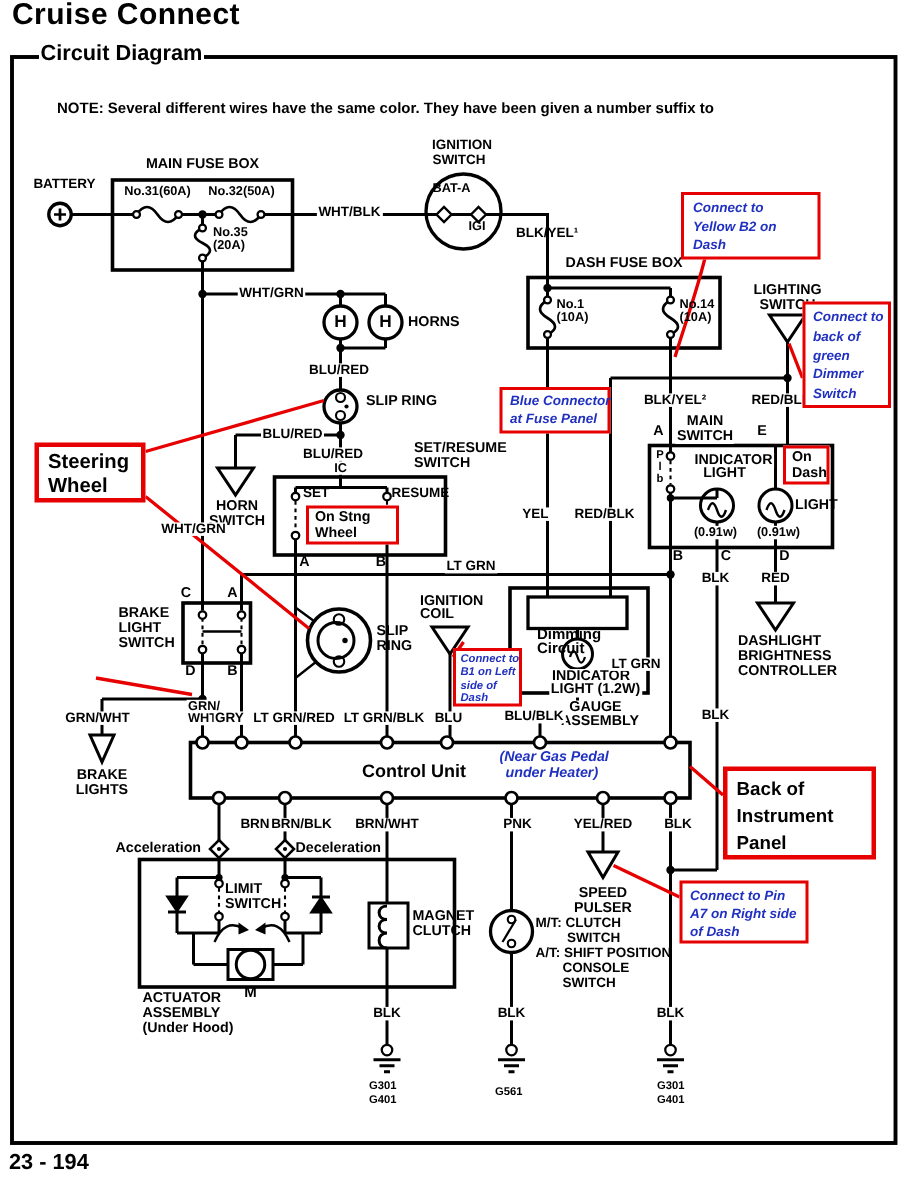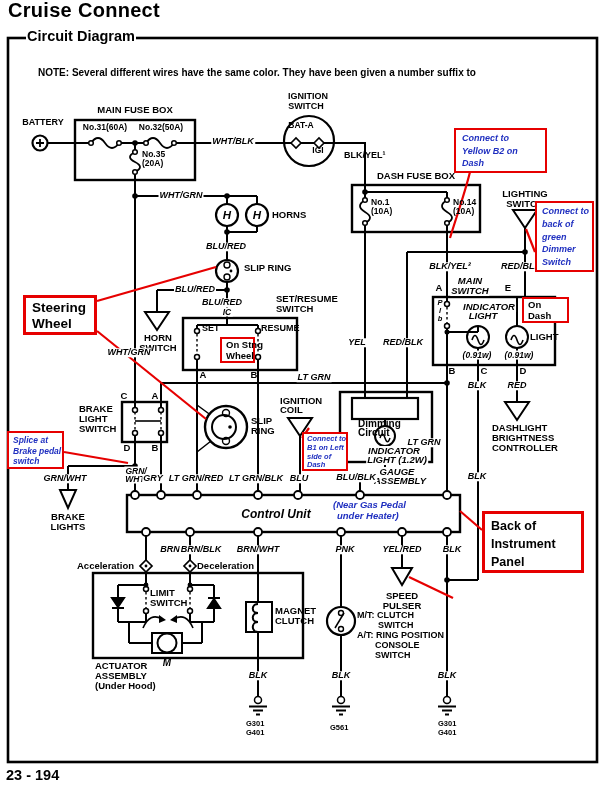--- a/index.html
+++ b/index.html
@@ -1,21 +1,21 @@
 <!DOCTYPE html>
 <html><head>
 <meta charset="utf-8">
 <style>
   html,body{margin:0;padding:0;background:#fff;}
   #stage{position:relative;width:603px;height:800px;background:#fff;
          font-family:"Liberation Sans",sans-serif;overflow:hidden;}
   #wires{position:absolute;left:0;top:0;}
   .L{position:absolute;font-weight:bold;white-space:nowrap;line-height:1.05;color:#000;}
   .c{transform:translateX(-50%);}
-  .cc{transform:translate(-50%,-50%);font-style:italic;}
+  .cc{transform:translate(-50%,-50%);}
   .w{background:#fff;padding:0 1px;}
   .bl{color:#2030c0;font-style:italic;}
   .s7{font-size:7.5px;}
   .s8{font-size:8.5px;}
   .s9{font-size:9px;}
   .s95{font-size:9.5px;}
   .s10{font-size:10px;margin-top:20px;}
   .s11{font-size:11.5px;}
   .s12{font-size:12px;}
   .s14{font-size:14.5px;}
@@ -365,75 +365,79 @@
 <div class="L s10 cc" style="left:167px;top:643px">M</div>
 <div class="L s95" style="left:275px;top:606px">MAGNET</div>
 <div class="L s95" style="left:275px;top:616px">CLUTCH</div>
 <div class="L s95" style="left:95px;top:661px">ACTUATOR</div>
 <div class="L s95" style="left:95px;top:671px">ASSEMBLY</div>
 <div class="L s95" style="left:95px;top:681px">(Under Hood)</div>
 <div class="L s95 c" style="left:402px;top:591px">SPEED</div>
 <div class="L s95 c" style="left:402px;top:601px">PULSER</div>
 <div class="L s9" style="left:357px;top:611px">M/T: CLUTCH</div>
 <div class="L s9" style="left:378px;top:621px">SWITCH</div>
-<div class="L s9" style="left:357px;top:631px">A/T: RING POSITION</div>
+<div class="L s9" style="left:357px;top:631px">A/T: SHIFT POSITION</div>
 <div class="L s9" style="left:375px;top:641px">CONSOLE</div>
 <div class="L s9" style="left:375px;top:651px">SWITCH</div>
 <div class="L s9 cc w" style="left:258px;top:676px">BLK</div>
 <div class="L s9 cc w" style="left:341px;top:676px">BLK</div>
 <div class="L s9 cc w" style="left:447px;top:676px">BLK</div>
 <div class="L s7" style="left:246px;top:720px">G301</div>
 <div class="L s7" style="left:246px;top:729px">G401</div>
 <div class="L s7" style="left:330px;top:724px">G561</div>
 <div class="L s7" style="left:438px;top:720px">G301</div>
 <div class="L s7" style="left:438px;top:729px">G401</div>
 
 <div class="callout" style="left:23px;top:295px;width:74px;height:40px;border-width:3px;padding:2px 0 0 6px;font-size:13.5px;line-height:16px">
   <div>Steering</div>
   <div>Wheel</div>
 </div>
 
-<div class="callout bl" style="left:7px;top:431px;width:57px;height:38px;padding:2px 0 0 4px;font-size:8.5px;line-height:10.5px">
-  <div>Splice at</div>
-  <div>Brake pedal</div>
-  <div>switch</div>
-</div>
-
-<div class="callout" style="left:220px;top:337px;width:35px;height:26px;padding:1px 12px 0 4px;font-size:9.5px;line-height:10.5px">
+
+<div class="callout" style="left:204px;top:337px;width:62px;height:26px;padding:1px 12px 0 4px;font-size:9.5px;line-height:10.5px">
   <div>On Stng</div>
   <div>Wheel</div>
 </div>
 
-<div class="callout" style="left:522px;top:297px;width:47px;height:26px;padding:1px 0 0 4px;font-size:9.5px;line-height:10.5px">
+<div class="callout" style="left:522px;top:297px;width:31px;height:26px;padding:1px 0 0 4px;font-size:9.5px;line-height:10.5px">
   <div>On</div>
   <div>Dash</div>
 </div>
 
 <div class="callout bl" style="left:454px;top:128px;width:93px;height:45px;border-width:2.5px;padding:2px 0 0 6px;font-size:9px;line-height:12.5px">
   <div>Connect to</div>
   <div>Yellow B2 on</div>
   <div>Dash</div>
 </div>
 
 <div class="callout bl" style="left:535px;top:201px;width:59px;height:71px;border-width:2.5px;padding:2px 0 0 5px;font-size:9px;line-height:12.8px">
   <div>Connect to</div>
   <div>back of</div>
   <div>green</div>
   <div>Dimmer</div>
   <div>Switch</div>
 </div>
 
+<div class="callout bl" style="left:333px;top:258px;width:74px;height:31px;border-width:2.5px;padding:2px 0 0 5px;font-size:9px;line-height:11.5px">
+  <div>Blue Connector</div>
+  <div>at Fuse Panel</div>
+</div>
 
 <div class="callout bl" style="left:302px;top:432px;width:46px;height:39px;padding:1px 0 0 3px;font-size:7.5px;line-height:8.8px">
   <div>Connect to</div>
   <div>B1 on Left</div>
   <div>side of</div>
   <div>Dash</div>
 </div>
 
+<div class="callout bl" style="left:453px;top:587px;width:86px;height:42px;border-width:2.5px;padding:2px 0 0 5px;font-size:9px;line-height:12px">
+  <div>Connect to Pin</div>
+  <div>A7 on Right side</div>
+  <div>of Dash</div>
+</div>
 
 <div class="callout" style="left:482px;top:511px;width:102px;height:62px;border-width:3px;padding:3px 0 0 6px;font-size:12.5px;line-height:18px">
   <div>Back of</div>
   <div>Instrument</div>
   <div>Panel</div>
 </div>
 
 </div>
 
 </body></html>

